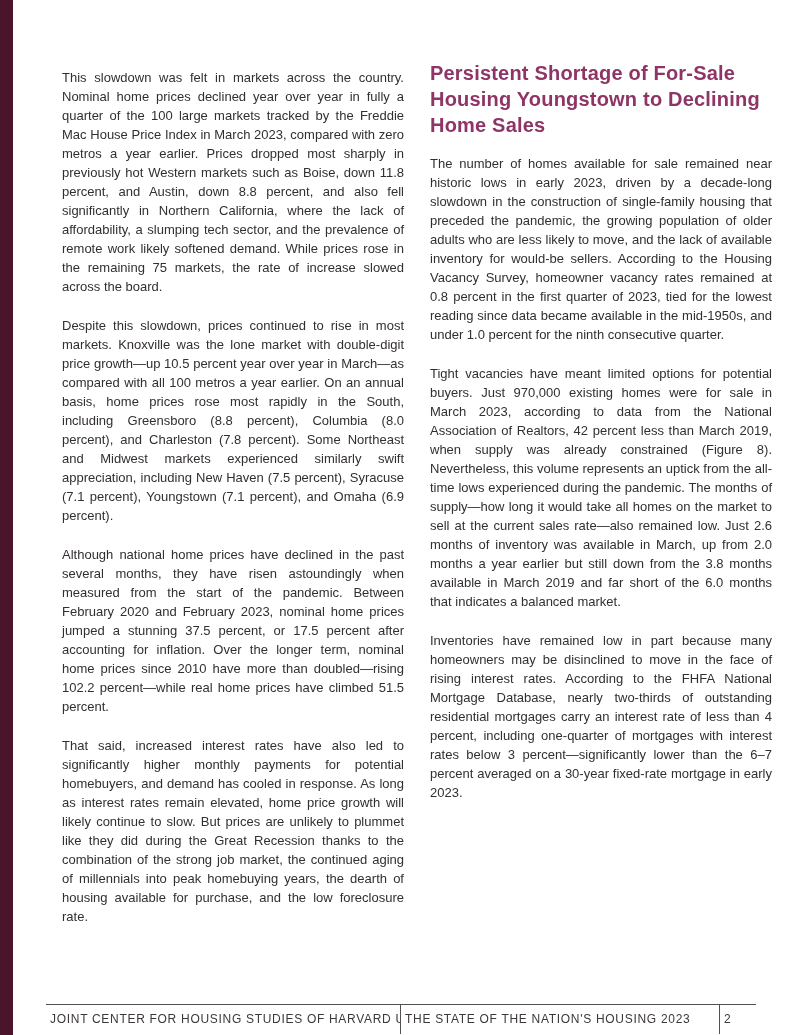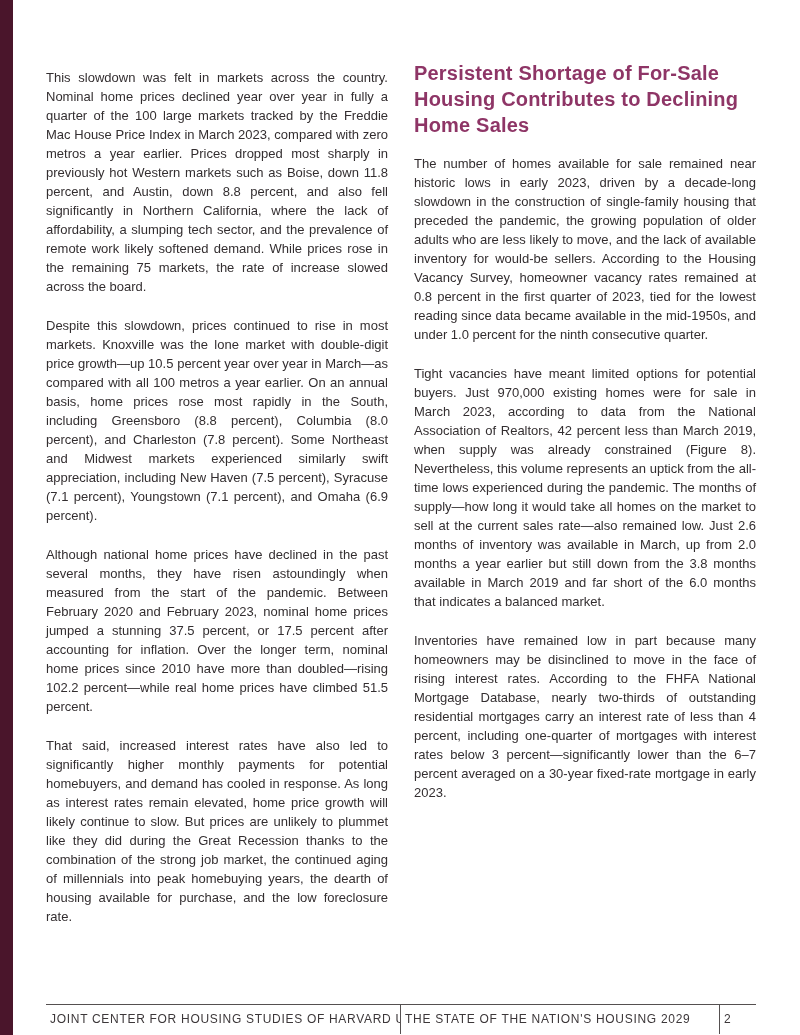--- a/index.html
+++ b/index.html
@@ -18,21 +18,21 @@
   .accent-bar {
     position: absolute;
     left: 0;
     top: 0;
     width: 13px;
     height: 1035px;
     background: var(--accent, #4a152b);
   }
   .content {
     position: absolute;
-    left: 46px;
+    left: 62px;
     top: 60px;
     width: 710px;
     display: flex;
     gap: 26px;
   }
   .column {
     width: 342px;
   }
   .column p {
     font-size: 13px;
@@ -93,26 +93,26 @@
 <div class="accent-bar"></div>
 
 <div class="content">
   <div class="column left">
     <p>This slowdown was felt in markets across the country. Nominal home prices declined year over year in fully a quarter of the 100 large markets tracked by the Freddie Mac House Price Index in March 2023, compared with zero metros a year earlier. Prices dropped most sharply in previously hot Western markets such as Boise, down 11.8 percent, and Austin, down 8.8 percent, and also fell significantly in Northern California, where the lack of affordability, a slumping tech sector, and the prevalence of remote work likely softened demand. While prices rose in the remaining 75 markets, the rate of increase slowed across the board.</p>
     <p>Despite this slowdown, prices continued to rise in most markets. Knoxville was the lone market with double-digit price growth—up 10.5 percent year over year in March—as compared with all 100 metros a year earlier. On an annual basis, home prices rose most rapidly in the South, including Greensboro (8.8 percent), Columbia (8.0 percent), and Charleston (7.8 percent). Some Northeast and Midwest markets experienced similarly swift appreciation, including New Haven (7.5 percent), Syracuse (7.1 percent), Youngstown (7.1 percent), and Omaha (6.9 percent).</p>
     <p>Although national home prices have declined in the past several months, they have risen astoundingly when measured from the start of the pandemic. Between February 2020 and February 2023, nominal home prices jumped a stunning 37.5 percent, or 17.5 percent after accounting for inflation. Over the longer term, nominal home prices since 2010 have more than doubled—rising 102.2 percent—while real home prices have climbed 51.5 percent.</p>
     <p>That said, increased interest rates have also led to significantly higher monthly payments for potential homebuyers, and demand has cooled in response. As long as interest rates remain elevated, home price growth will likely continue to slow. But prices are unlikely to plummet like they did during the Great Recession thanks to the combination of the strong job market, the continued aging of millennials into peak homebuying years, the dearth of housing available for purchase, and the low foreclosure rate.</p>
   </div>
   <div class="column right">
-    <h2 class="section-heading">Persistent Shortage of For-Sale Housing Contributes to Declining Home Sales</h2>
+    <h2 class="section-heading">Persistent Shortage of For-Sale Housing Youngstown to Declining Home Sales</h2>
     <p>The number of homes available for sale remained near historic lows in early 2023, driven by a decade-long slowdown in the construction of single-family housing that preceded the pandemic, the growing population of older adults who are less likely to move, and the lack of available inventory for would-be sellers. According to the Housing Vacancy Survey, homeowner vacancy rates remained at 0.8 percent in the first quarter of 2023, tied for the lowest reading since data became available in the mid-1950s, and under 1.0 percent for the ninth consecutive quarter.</p>
     <p><span>Tight vacancies have meant limited options for potential buyers. Just 970,000 existing homes were for sale in March 2023, according to data from the National Association of Realtors, 42 percent less than March 2019, when supply was already constrained </span><span class="figure-ref">(Figure 8)</span><span>. Nevertheless, this volume represents an uptick from the all-time lows experienced during the pandemic. The months of supply—how long it would take all homes on the market to sell at the current sales rate—also remained low. Just 2.6 months of inventory was available in March, up from 2.0 months a year earlier but still down from the 3.8 months available in March 2019 and far short of the 6.0 months that indicates a balanced market.</span></p>
     <p>Inventories have remained low in part because many homeowners may be disinclined to move in the face of rising interest rates. According to the FHFA National Mortgage Database, nearly two-thirds of outstanding residential mortgages carry an interest rate of less than 4 percent, including one-quarter of mortgages with interest rates below 3 percent—significantly lower than the 6–7 percent averaged on a 30-year fixed-rate mortgage in early 2023.</p>
   </div>
 </div>
 
 <div class="footer">
   <div class="footer-row">
     <div class="footer-cell left-cell">JOINT CENTER FOR HOUSING STUDIES OF HARVARD UNIVERSITY</div>
-    <div class="footer-cell center-cell">THE STATE OF THE NATION'S HOUSING 2029</div>
+    <div class="footer-cell center-cell">THE STATE OF THE NATION'S HOUSING 2023</div>
     <div class="footer-cell num-cell">2</div>
   </div>
 </div>
 
 </body></html>

